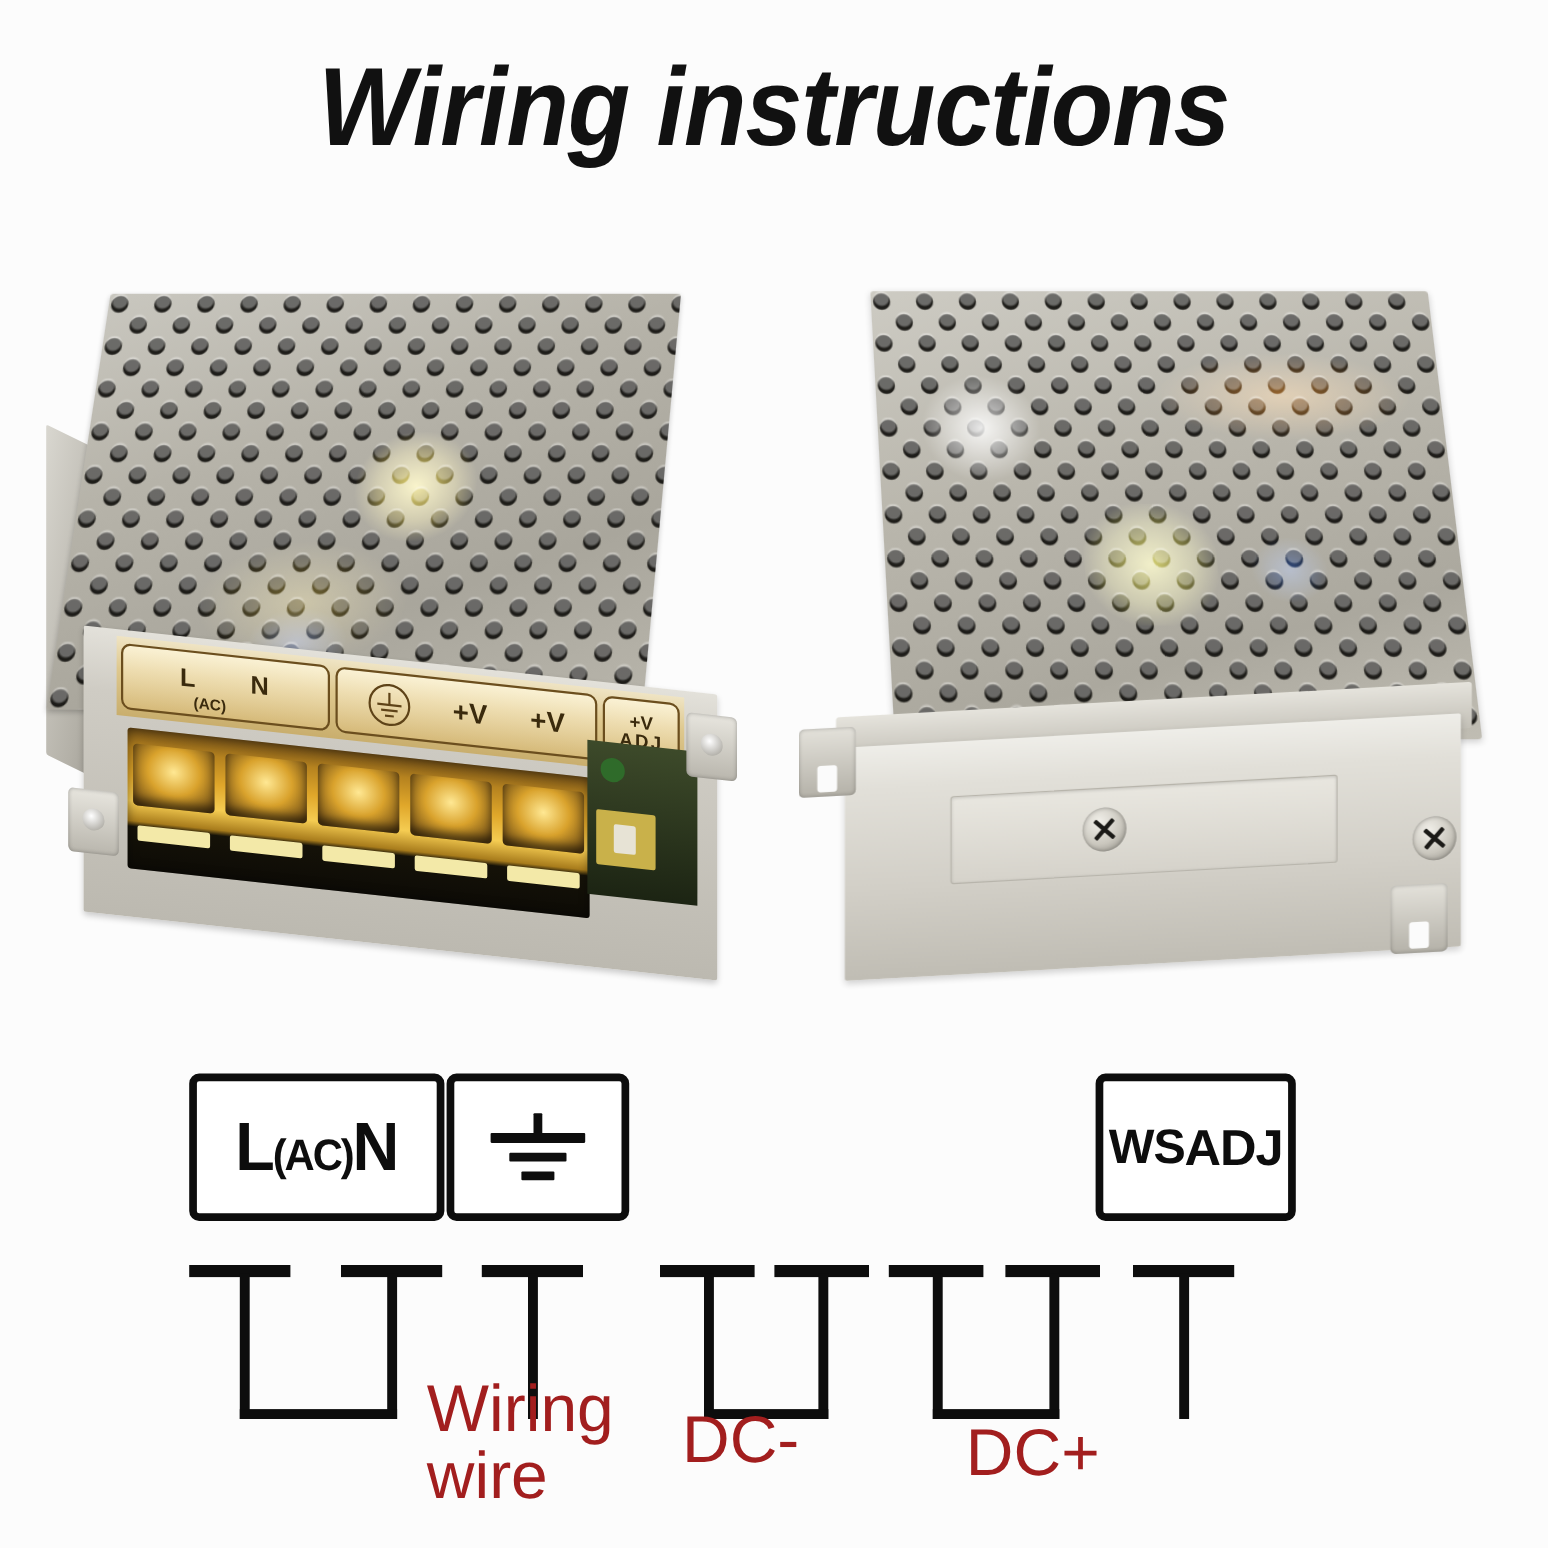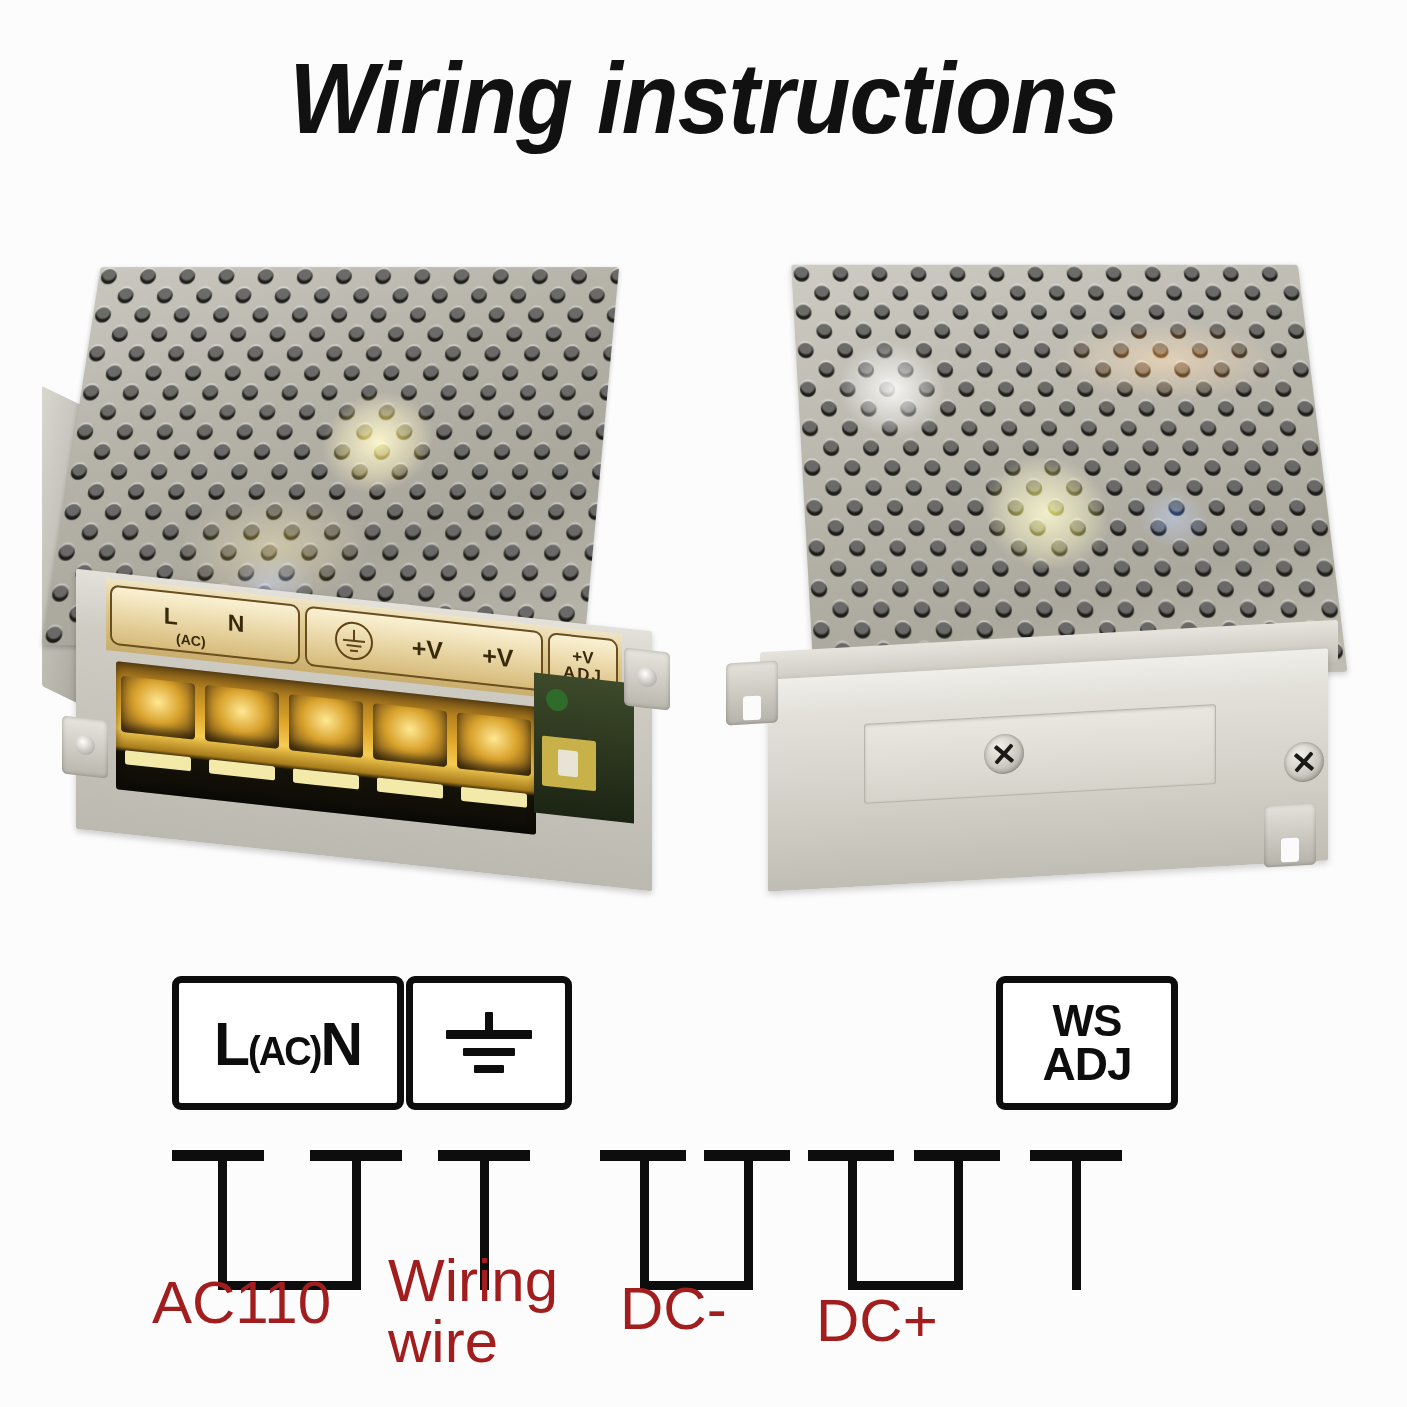--- a/index.html
+++ b/index.html
@@ -226,21 +226,21 @@
   #dbox-gnd{left:406px;width:152px;height:120px;}
   .gnd-sym{position:relative;width:86px;height:62px;}
   .gnd-sym i{position:absolute;left:50%;transform:translateX(-50%);background:#0d0d0d;display:block;border-radius:1px;}
   .gnd-sym .g0{top:0px;width:8px;height:22px;}
   .gnd-sym .g1{top:18px;width:86px;height:9px;}
   .gnd-sym .g2{top:36px;width:52px;height:8px;}
   .gnd-sym .g3{top:53px;width:30px;height:8px;}
   #dbox-vv{left:594px;width:360px;height:120px;}
   #dbox-vv .txt{font-size:68px;letter-spacing:1px;white-space:nowrap;transform:scaleX(.96);}
   #dbox-adj{left:996px;width:168px;height:120px;}
-  #dbox-adj .stack{display:flex;flex-direction:column;align-items:center;line-height:.96;}
+  #dbox-adj .stack{display:flex;flex-direction:row;align-items:center;line-height:.96;}
   #dbox-adj .r1{font-size:44px;letter-spacing:-1px;}
   #dbox-adj .r2{font-size:46px;letter-spacing:-1px;}
 
   
   .brk{position:absolute;}
   .brk .leg{position:absolute;background:#0d0d0d;width:9px;}
   .brk .base{position:absolute;background:#0d0d0d;height:9px;}
   .brk .cap{position:absolute;background:#0d0d0d;height:11px;}
 
   .rlabel{
@@ -381,20 +381,19 @@
       <div class="leg" style="left:40px;top:8px;height:132px;"></div>
       <div class="leg" style="left:146px;top:8px;height:132px;"></div>
       <div class="base" style="left:40px;top:131px;width:115px;"></div>
     </div>
 
     <div class="brk" id="brk-adjreg" style="left:1030px;top:190px;width:92px;height:140px;">
       <div class="cap" style="left:0px;top:0px;width:92px;"></div>
       <div class="leg" style="left:42px;top:8px;height:132px;"></div>
     </div>
 
-    <div class="rlabel" style="left:152px;top:312px;">AC110</div>
     <div class="rlabel" style="left:388px;top:290px;">Wiring
 wire</div>
     <div class="rlabel" style="left:620px;top:318px;">DC-</div>
-    <div class="rlabel" style="left:816px;top:330px;">DC+</div>
+    <div class="rlabel" style="left:878px;top:330px;">DC+</div>
 
   </div>
 </div>
 
 </body></html>

